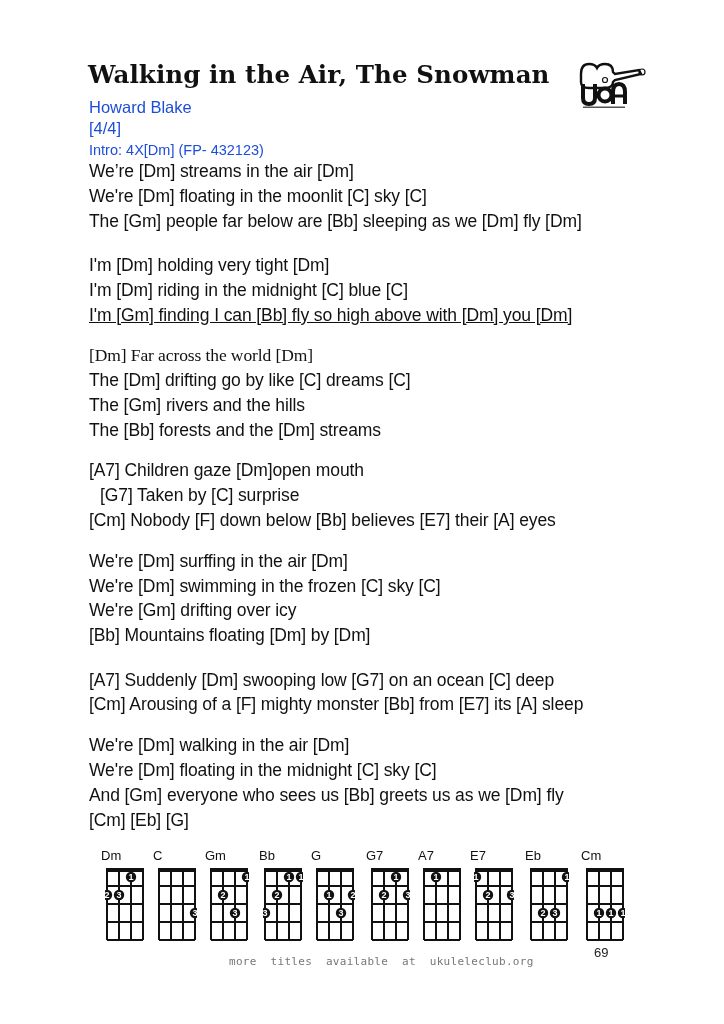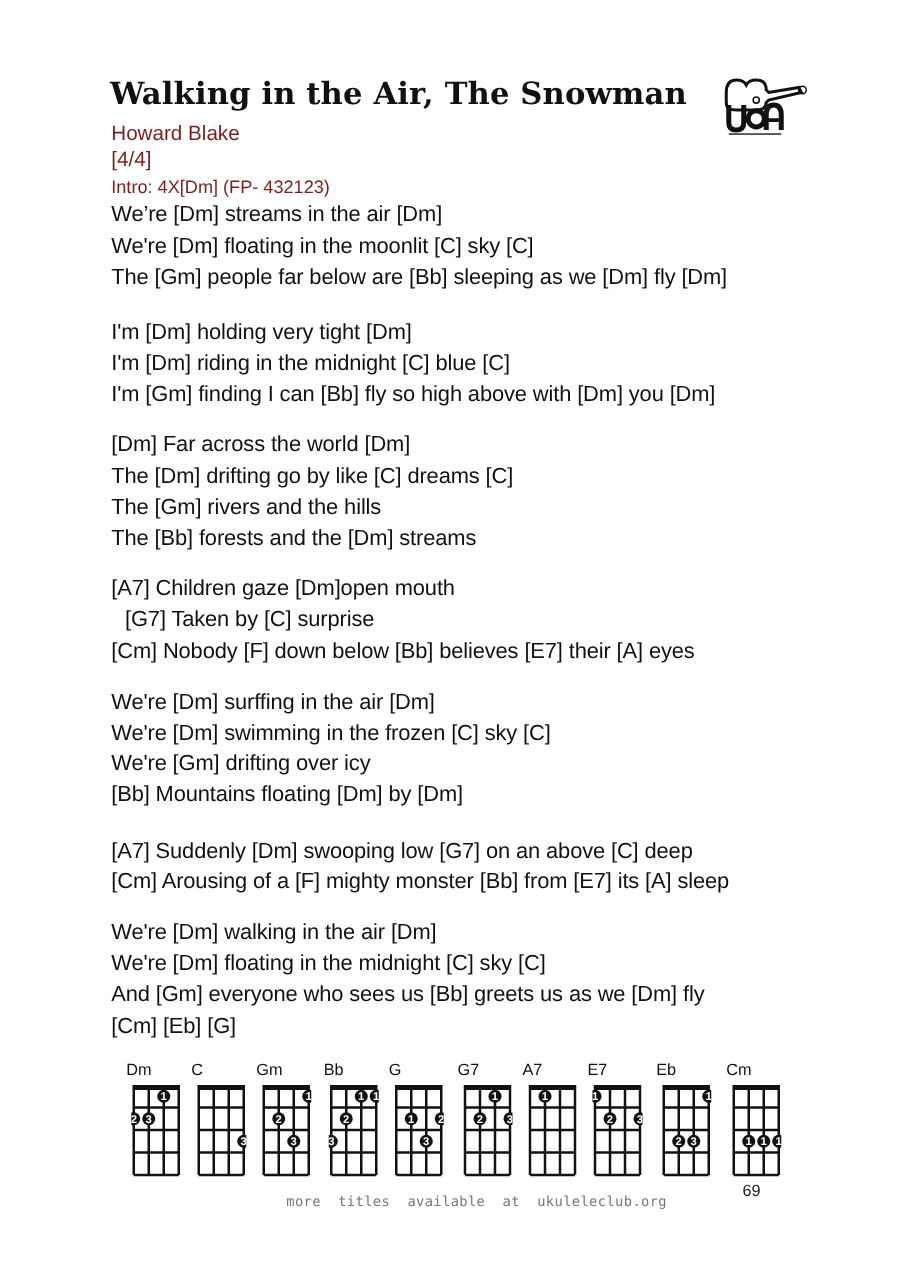--- a/index.html
+++ b/index.html
@@ -1,18 +1,18 @@
 <!DOCTYPE html>
 <html><head>
 <meta charset="utf-8">
 <style>
   html, body { margin:0; padding:0; background:#ffffff; }
   body { width:724px; height:1024px; position:relative; overflow:hidden; font-family:"Liberation Sans", sans-serif; color:#111; }
   .title { position:absolute; left:88px; top:60px; font-family:"DejaVu Serif", serif; font-weight:bold; font-size:24.5px; letter-spacing:0.1px; color:#111; white-space:nowrap; }
-  .meta { position:absolute; left:89px; font-size:16.5px; white-space:nowrap; color:#7f1d1d; }
+  .meta { position:absolute; left:89px; font-size:16.5px; white-space:nowrap; color:#1d4ed8; }
   .meta.small { font-size:14.5px; }
   .lyric { position:absolute; left:89px; font-size:17.5px; white-space:nowrap; color:#111; letter-spacing:-0.1px; }
   .logo { position:absolute; left:575px; top:60px; width:72px; height:50px; }
   .chord { position:absolute; top:848px; width:44px; height:96px; }
   .chord .name { position:absolute; top:0; left:0; width:100%; text-align:left; font-size:13px; color:#111; }
   .chord svg { position:absolute; top:18px; left:4px; }
   .footer { position:absolute; left:229px; top:955px; font-family:"DejaVu Sans Mono", monospace; font-size:11px; color:#777; letter-spacing:0.3px; white-space:pre; }
   .pagenum { position:absolute; left:594px; top:945px; font-size:13px; color:#222; }
 </style>
 </head>
@@ -39,33 +39,33 @@
   <div class="meta" style="top:98px;">Howard Blake</div>
   <div class="meta" style="top:119px;">[4/4]</div>
   <div class="meta small" style="top:142px;">Intro: 4X[Dm] (FP- 432123)</div>
 
   <div id="lyrics">
       <div class="lyric" style="top: 161px;">We’re [Dm] streams in the air [Dm]</div>
       <div class="lyric" style="top: 186px;">We're [Dm]  floating in the moonlit [C] sky [C]</div>
       <div class="lyric" style="top: 211px;">The [Gm] people far below are [Bb] sleeping as we [Dm] fly [Dm]</div>
       <div class="lyric" style="top: 255px;">I'm [Dm] holding very tight [Dm]</div>
       <div class="lyric" style="top: 280px;">I'm [Dm] riding in the midnight [C] blue [C]</div>
-      <div class="lyric" style="top: 305px;">I'm [Gm] finding I can [Bb] fly so high above with [Dm] you [Dm]</div>
-      <div class="lyric" style="top: 345px;">[Dm] Far across the world [Dm]</div>
+      <div class="lyric" style="top: 305px; text-decoration: underline;">I'm [Gm] finding I can [Bb] fly so high above with [Dm] you [Dm]</div>
+      <div class="lyric" style="top: 345px; font-family: Liberation Serif, serif;">[Dm] Far across the world [Dm]</div>
       <div class="lyric" style="top: 370px;">The [Dm] drifting go by like [C] dreams [C]</div>
       <div class="lyric" style="top: 395px;">The [Gm] rivers and the hills</div>
       <div class="lyric" style="top: 420px;">The [Bb] forests and the [Dm] streams</div>
       <div class="lyric" style="top: 460px;">[A7] Children gaze [Dm]open mouth</div>
       <div class="lyric" style="top: 485px; margin-left: 11px;">[G7] Taken by [C] surprise</div>
       <div class="lyric" style="top: 510px;">[Cm] Nobody [F] down below [Bb] believes [E7] their [A] eyes</div>
       <div class="lyric" style="top: 551px;">We're [Dm] surffing in the air [Dm]</div>
       <div class="lyric" style="top: 576px;">We're [Dm] swimming in the frozen [C] sky [C]</div>
       <div class="lyric" style="top: 600px;">We're [Gm] drifting over icy</div>
       <div class="lyric" style="top: 625px;">[Bb] Mountains floating [Dm] by [Dm]</div>
-      <div class="lyric" style="top: 670px;">[A7] Suddenly [Dm] swooping low [G7] on an above [C] deep</div>
+      <div class="lyric" style="top: 670px;">[A7] Suddenly [Dm] swooping low [G7] on an ocean [C] deep</div>
       <div class="lyric" style="top: 694px;">[Cm] Arousing of a [F] mighty monster [Bb] from [E7] its [A] sleep</div>
       <div class="lyric" style="top: 735px;">We're [Dm] walking in the air [Dm]</div>
       <div class="lyric" style="top: 760px;">We're [Dm] floating in the midnight [C] sky [C]</div>
       <div class="lyric" style="top: 785px;">And [Gm] everyone who sees us [Bb] greets us as we [Dm] fly</div>
       <div class="lyric" style="top: 810px;">[Cm]  [Eb] [G]</div>
     </div>
 
   <div id="chords">
       <div class="chord" style="left: 101px;">
         <div class="name">Dm</div>

